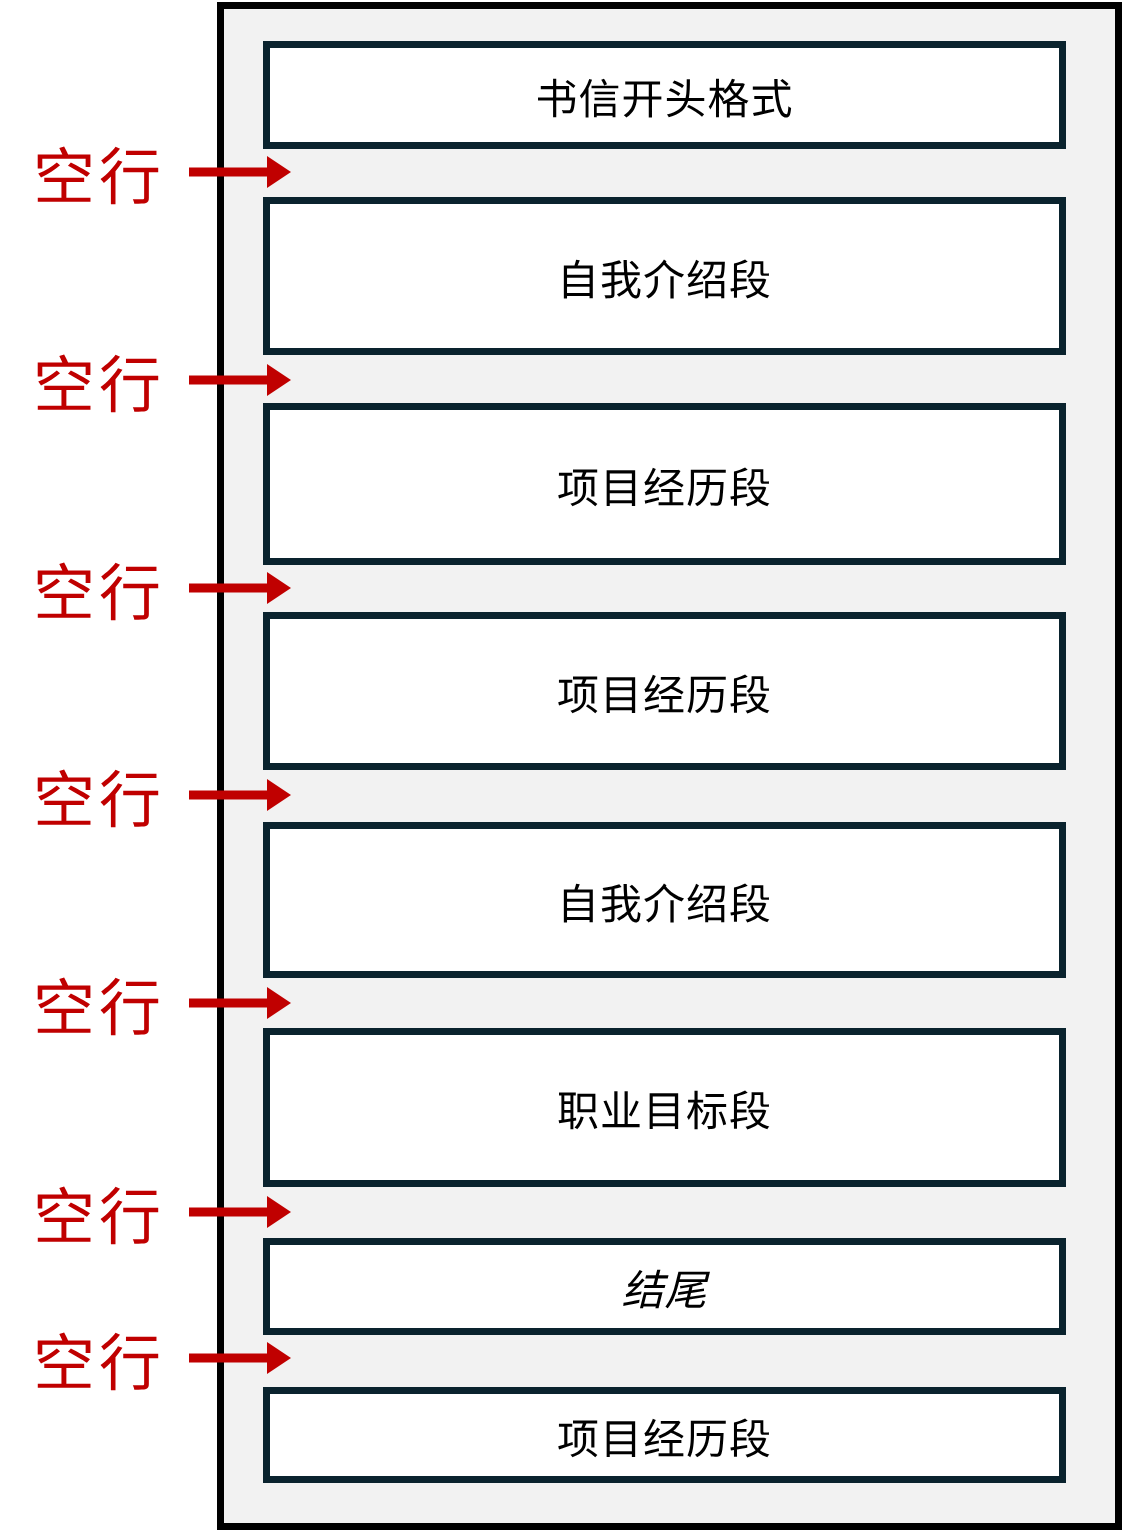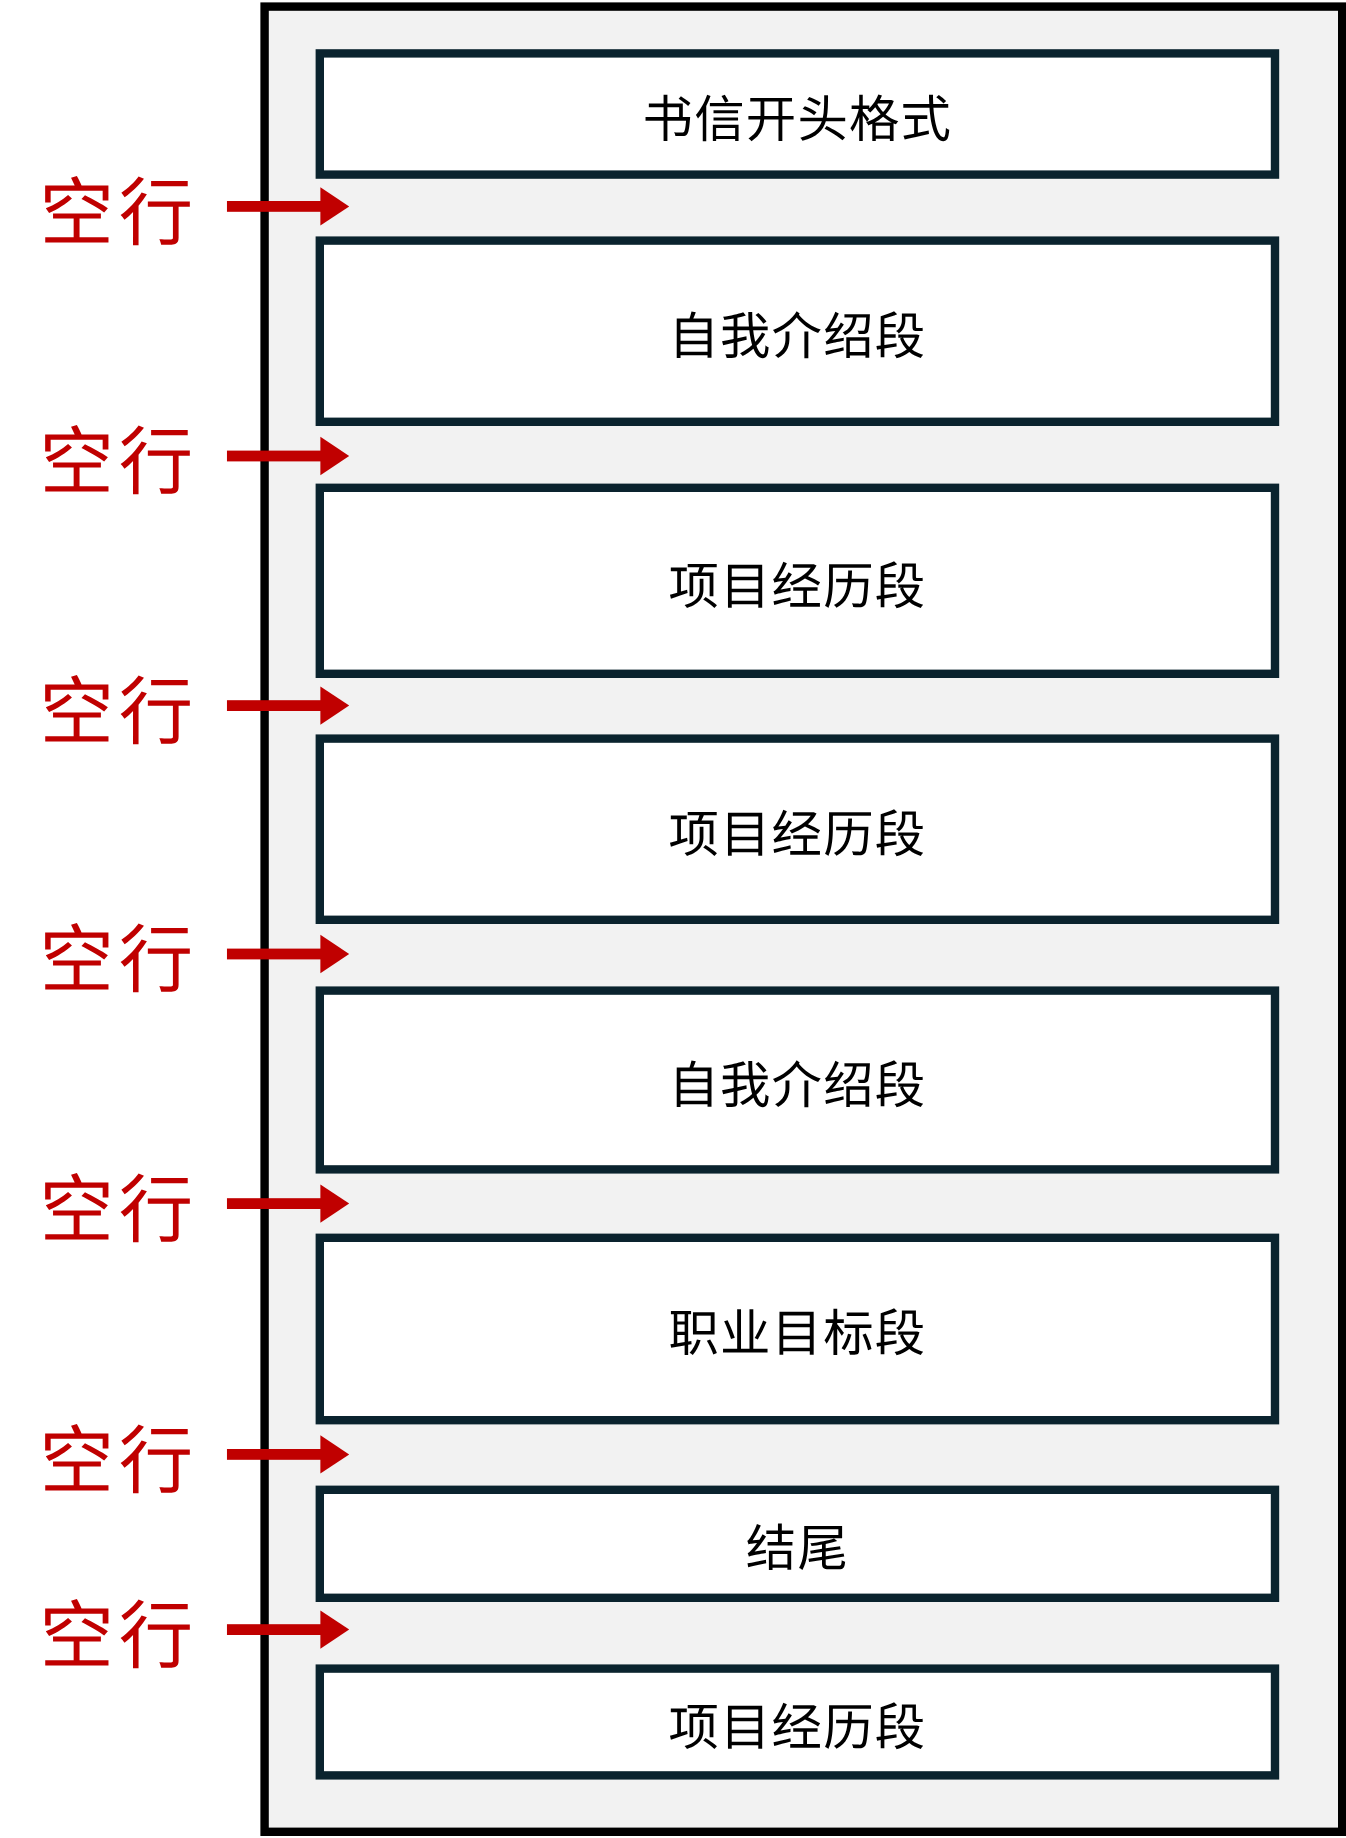--- a/index.html
+++ b/index.html
@@ -40,21 +40,21 @@
     color: var(--text-color);
     letter-spacing: 1px;
     z-index: 2;
   }
   .box-1 { top: 41px;   height: 108px; }
   .box-2 { top: 197px;  height: 158px; }
   .box-3 { top: 403px;  height: 162px; }
   .box-4 { top: 612px;  height: 158px; }
   .box-5 { top: 822px;  height: 156px; }
   .box-6 { top: 1028px; height: 159px; }
-  .box-7 { top: 1238px; height: 97px;  }
+  .box-7 { top: 1238px; height: 97px; font-style: italic;  }
   .box-8 { top: 1387px; height: 96px;  }
 
   .gap-label {
     position: absolute;
     left: 33px;
     height: 70px;
     display: flex;
     align-items: center;
     z-index: 3;
   }

